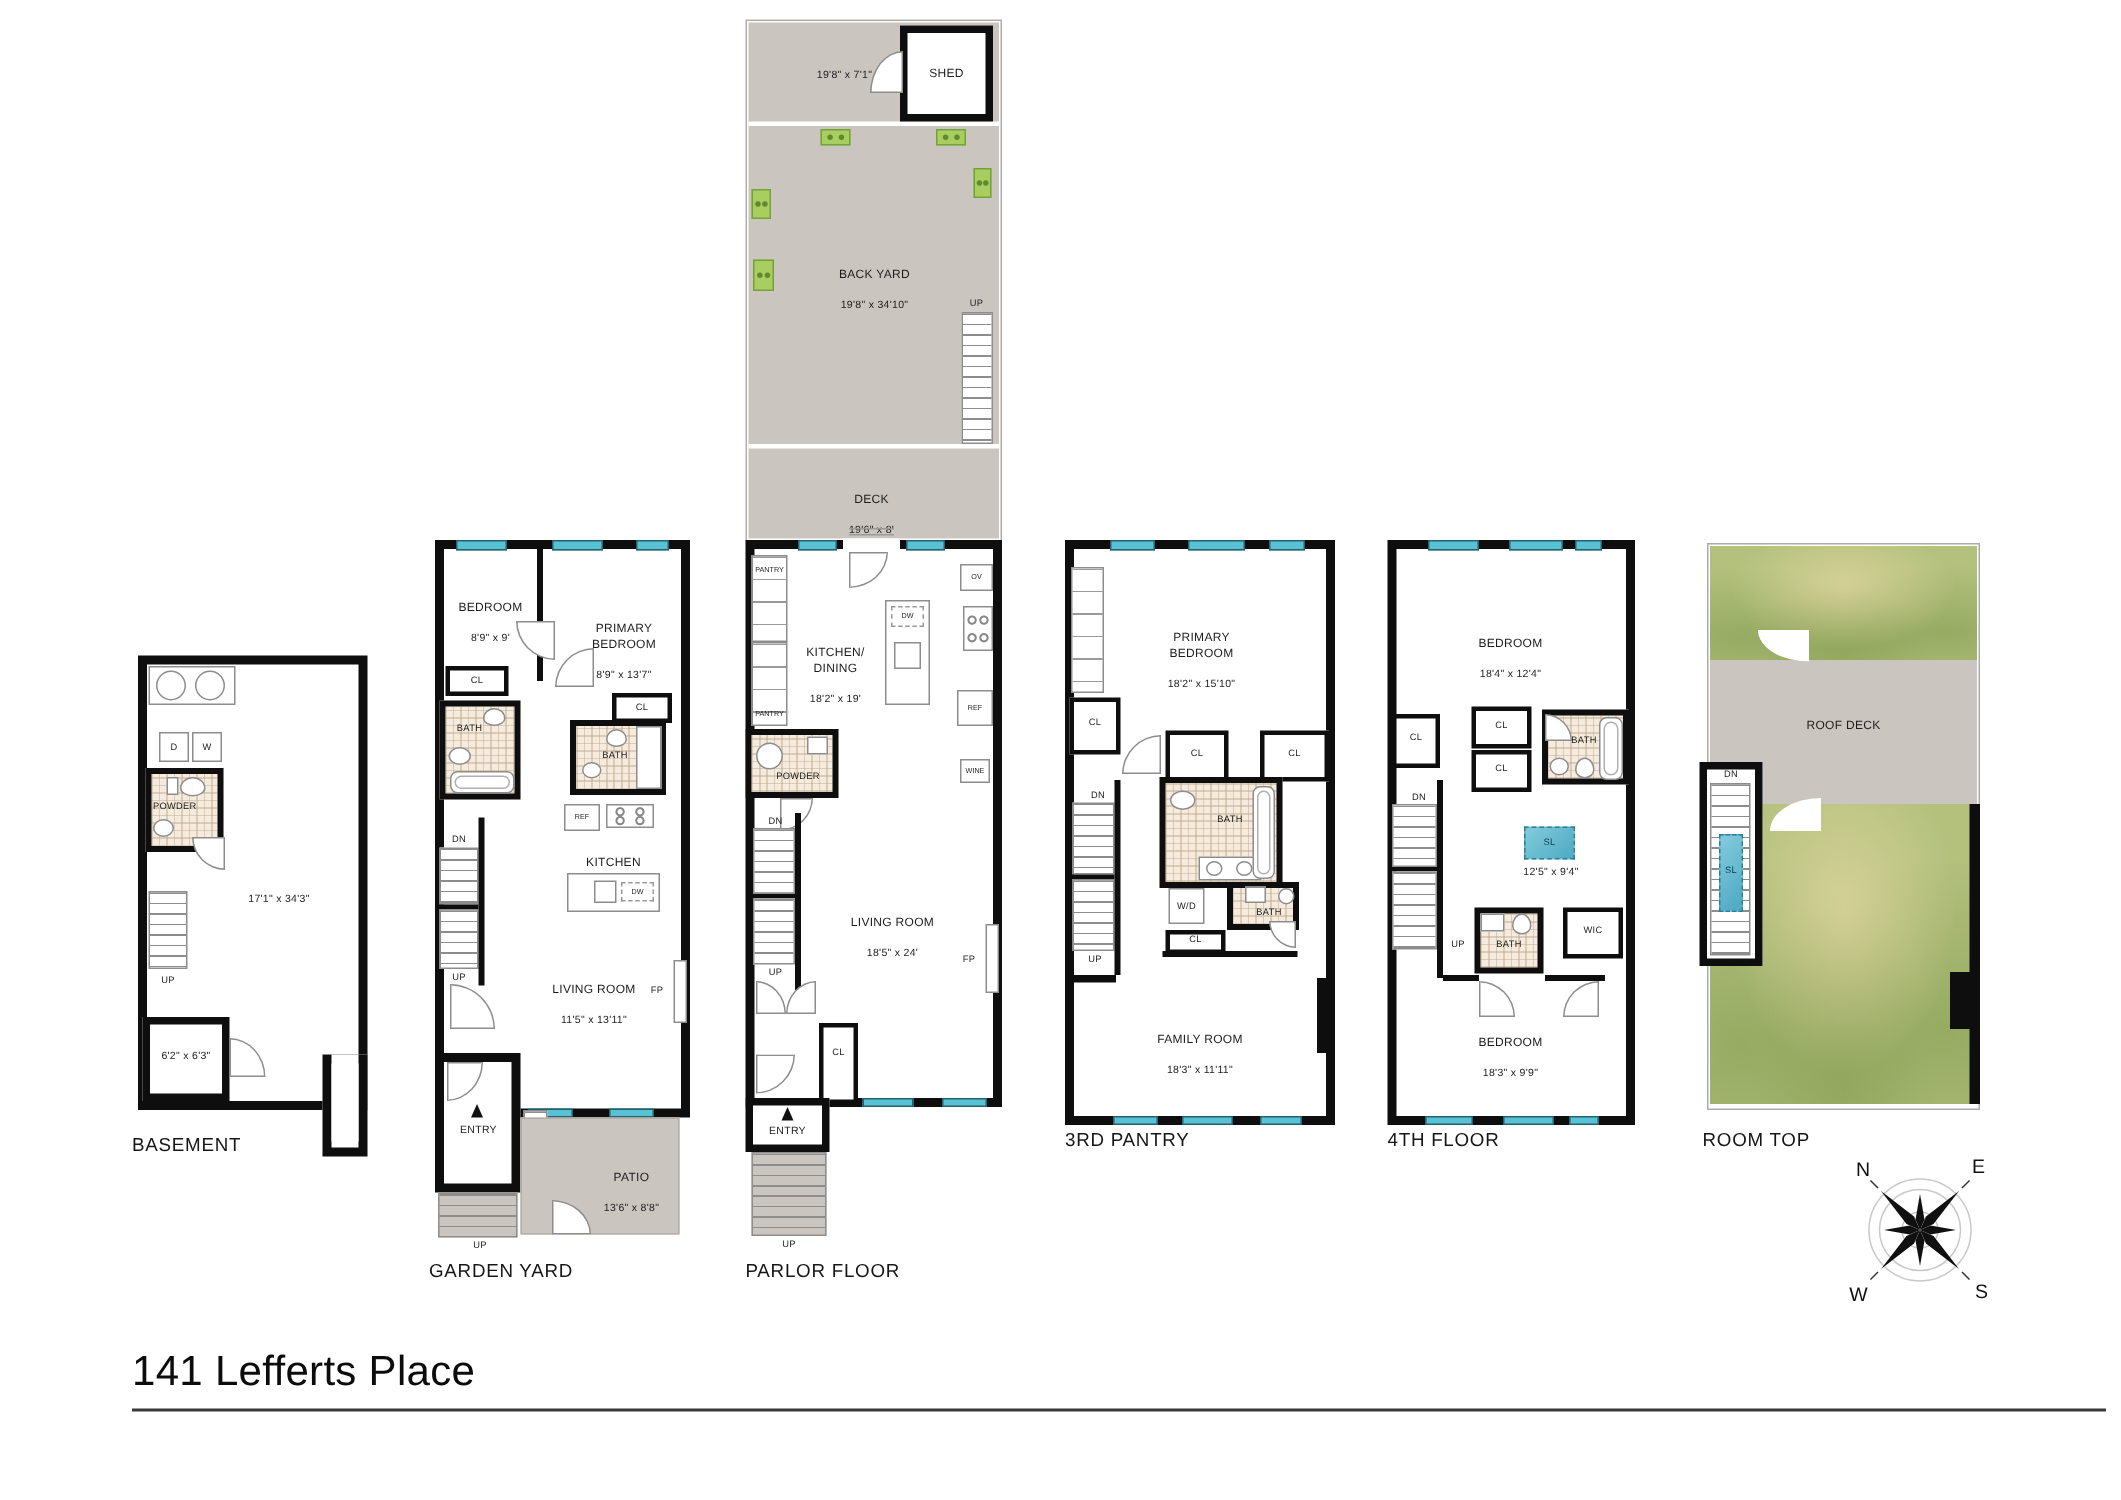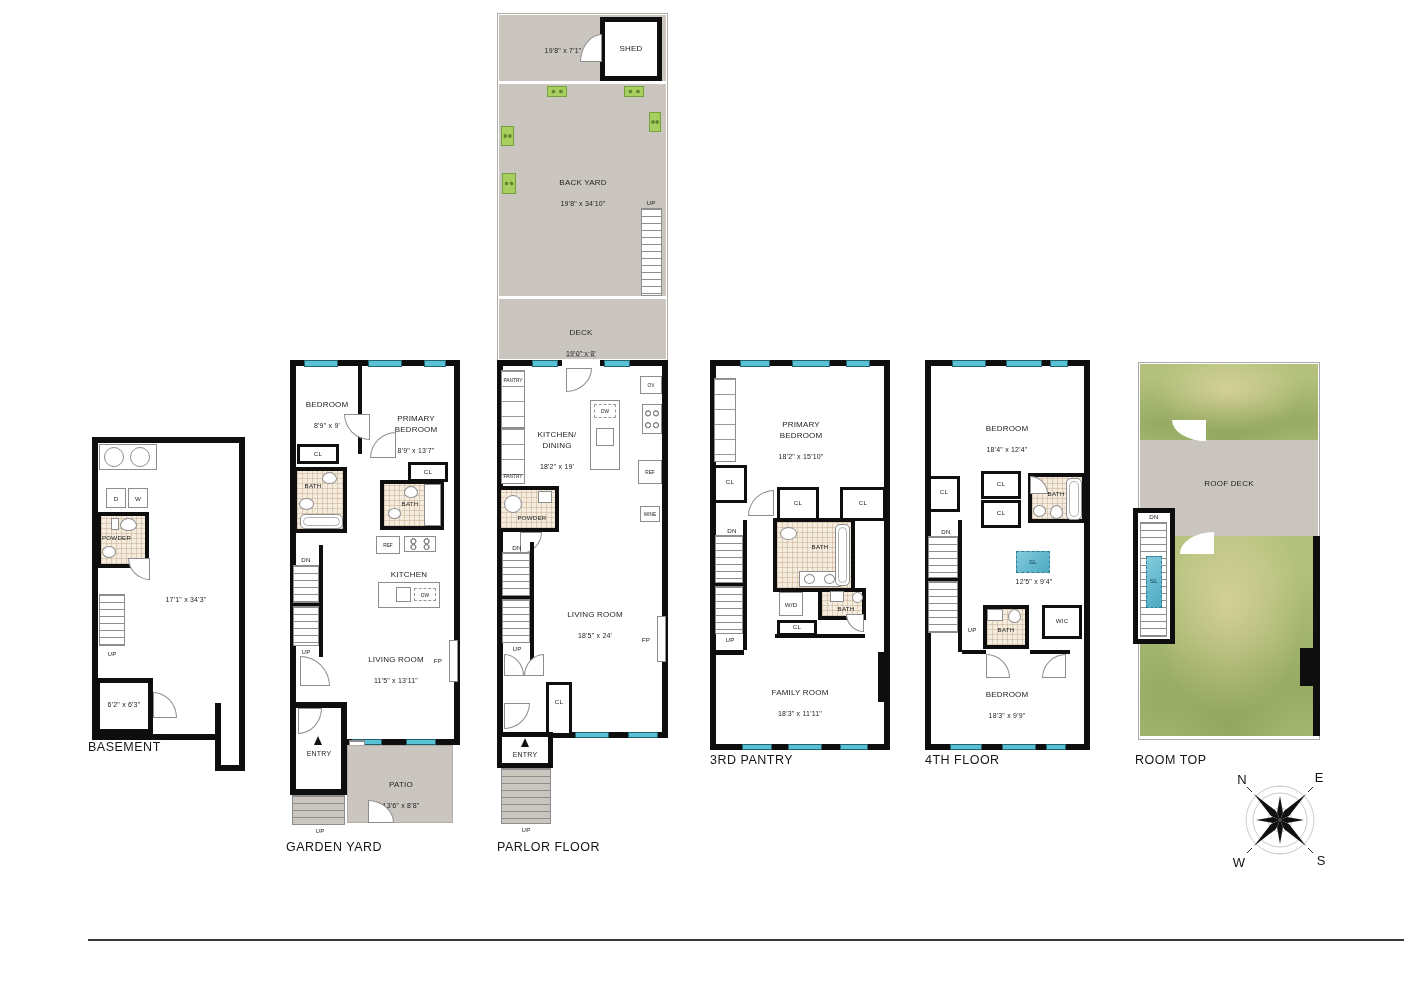--- a/index.html
+++ b/index.html
@@ -110,21 +110,21 @@
   <div class="abs arc" style="left:128px;top:558px;width:22px;height:22px;border-radius:0 0 0 100%"></div>
 
   <div class="abs lb dim" style="left:140px;top:595px;width:92px">17'1" x 34'3"</div>
   <div class="abs st stv" style="left:99px;top:594px;width:26px;height:52px"></div>
   <div class="abs lb s6" style="left:99px;top:650px;width:26px">UP</div>
 
   <div class="abs rm5" style="left:95px;top:678px;width:58px;height:56px"></div>
   <div class="abs lb dim" style="left:100px;top:700px;width:48px">6'2" x 6'3"</div>
   <div class="abs arc" style="left:153px;top:692px;width:24px;height:26px;border-radius:0 100% 0 0"></div>
 
-  <div class="abs fl" style="left:88px;top:740px">BASEMENT</div>
+  <div class="abs fl" style="left:88px;top:756px">BASEMENT</div>
 
   <div class="abs rm" style="left:290px;top:360px;width:170px;height:385px"></div>
   <div class="abs win" style="left:304px;top:360px;width:34px;height:7px"></div>
   <div class="abs win" style="left:368px;top:360px;width:34px;height:7px"></div>
   <div class="abs win" style="left:424px;top:360px;width:22px;height:7px"></div>
 
   <div class="abs wl" style="left:358px;top:366px;width:4px;height:88px"></div>
   <div class="abs lb" style="left:298px;top:390px;width:58px">
     <div>BEDROOM</div>
     <div class="dim">8'9" x 9'</div>
@@ -183,21 +183,21 @@
 
   <div class="abs rm" style="left:290px;top:702px;width:57px;height:93px"></div>
   <div class="abs arc" style="left:300px;top:656px;width:30px;height:30px;border-radius:0 100% 0 0"></div>
   <div class="abs arc" style="left:298px;top:708px;width:24px;height:26px;border-radius:0 0 100% 0"></div>
   <div class="abs tri" style="left:314px;top:736px"></div>
   <div class="abs lb dim" style="left:298px;top:749px;width:42px">ENTRY</div>
   <div class="abs st stv" style="left:349px;top:740px;width:16px;height:26px"></div>
   <div class="abs lb s6" style="left:366px;top:748px;width:18px;text-align:left">DN</div>
 
   <div class="abs gray" style="left:347px;top:745px;width:106px;height:78px;border:1px solid #b3ada8"></div>
-  <div class="abs lb" style="left:364px;top:770px;width:74px">
+  <div class="abs lb" style="left:384px;top:770px;width:74px">
     <div>PATIO</div>
     <div class="dim">13'6" x 8'8"</div>
   </div>
   <div class="abs arc" style="left:368px;top:800px;width:26px;height:23px;border-radius:0 100% 0 0"></div>
 
   <div class="abs st stv stg" style="left:292px;top:795px;width:53px;height:30px"></div>
   <div class="abs lb s6" style="left:305px;top:827px;width:30px">UP</div>
   <div class="abs fl" style="left:286px;top:840px">GARDEN YARD</div>
 
   <div class="abs rm" style="left:497px;top:360px;width:171px;height:378px"></div>
@@ -422,15 +422,16 @@
       <path d="M82,52 L65,55 L58,52 L65,49 Z"></path>
     </g>
     <g font-family="Liberation Sans, sans-serif" font-size="13" fill="#111" text-anchor="middle">
       <text x="20" y="16">N</text>
       <text x="97" y="14">E</text>
       <text x="17" y="99">W</text>
       <text x="99" y="97">S</text>
     </g>
   </svg>
 
+  <div class="abs title" style="left:88px;top:898px">141 Lefferts Place</div>
   <div class="abs rule" style="left:88px;top:939px;width:1316px;height:2px"></div>
 
 </div>
 
 </body></html>

